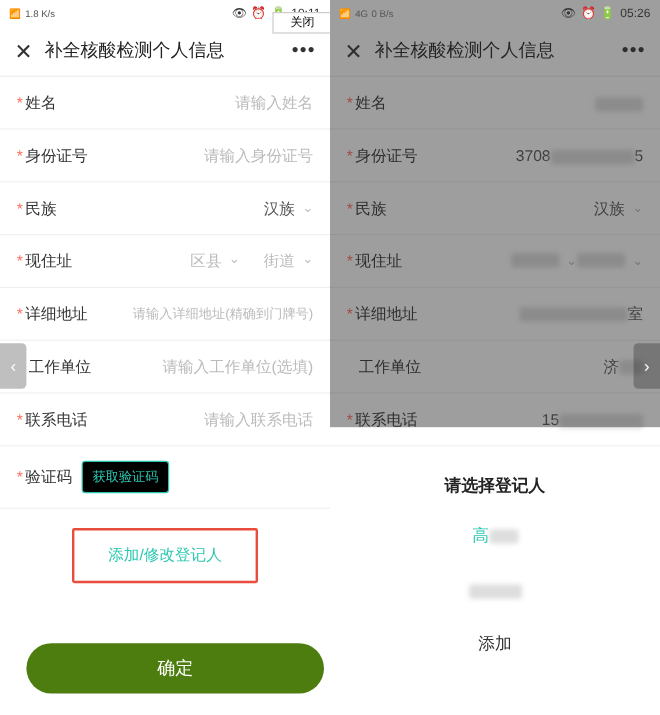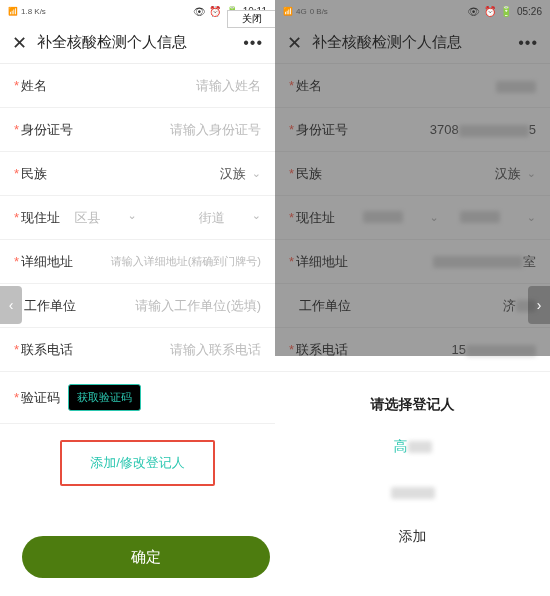--- a/index.html
+++ b/index.html
@@ -20,21 +20,21 @@
     .header .more { font-size: 16px; color: #333; letter-spacing: 1px; }
     .close-tag { position: absolute; top: 10px; right: -2px; font-size: 10px; background: #fff; border: 1px solid #ccc; padding: 1px 14px; z-index: 20; }
     
     .form { position: relative; }
     .row { display: flex; align-items: center; padding: 12px 14px; border-bottom: 1px solid #f0f0f0; min-height: 44px; }
     .row .label { font-size: 13px; color: #333; display: flex; align-items: center; }
     .row .req { color: #ff6b5a; margin-right: 2px; font-size: 13px; }
     .row .value { flex: 1; text-align: right; font-size: 13px; color: #bbb; }
     .row .value.filled { color: #555; }
     .row .chev { color: #bbb; margin-left: 6px; font-size: 11px; }
-    .row .multi { flex: 1; display: flex; justify-content: flex-end; align-items: flex-start; gap: 21px; font-size: 13px; color: #555; }
+    .row .multi { flex: 1; display: flex; justify-content: flex-end; align-items: flex-start; gap: 0; font-size: 13px; color: #555; }
     .row .multi .ph { color: #bbb; }
     .code-btn { border: 1px solid #2bc7b0; color: #2bc7b0; background: #000000; font-size: 11px; padding: 5px 8px; border-radius: 3px; margin-left: 8px; }
     
     .add-link { text-align: center; margin-top: 16px; }
     .add-link span { color: #2bc7b0; font-size: 13px; display: inline-block; padding: 6px 14px; }
     .highlight-box { border: 2px solid #e74c3c; display: inline-block; border-radius: 2px; }
     
     .submit { position: absolute; bottom: 18px; left: 22px; right: 5px; background: #4d7c0f; color: #fff; border-radius: 24px; height: 42px; display: flex; align-items: center; justify-content: center; font-size: 15px; }
     
     .nav-arrow { position: absolute; top: 286px; width: 22px; height: 38px; background: rgba(0,0,0,0.25); display: flex; align-items: center; justify-content: center; color: #fff; font-size: 14px; z-index: 30; }

